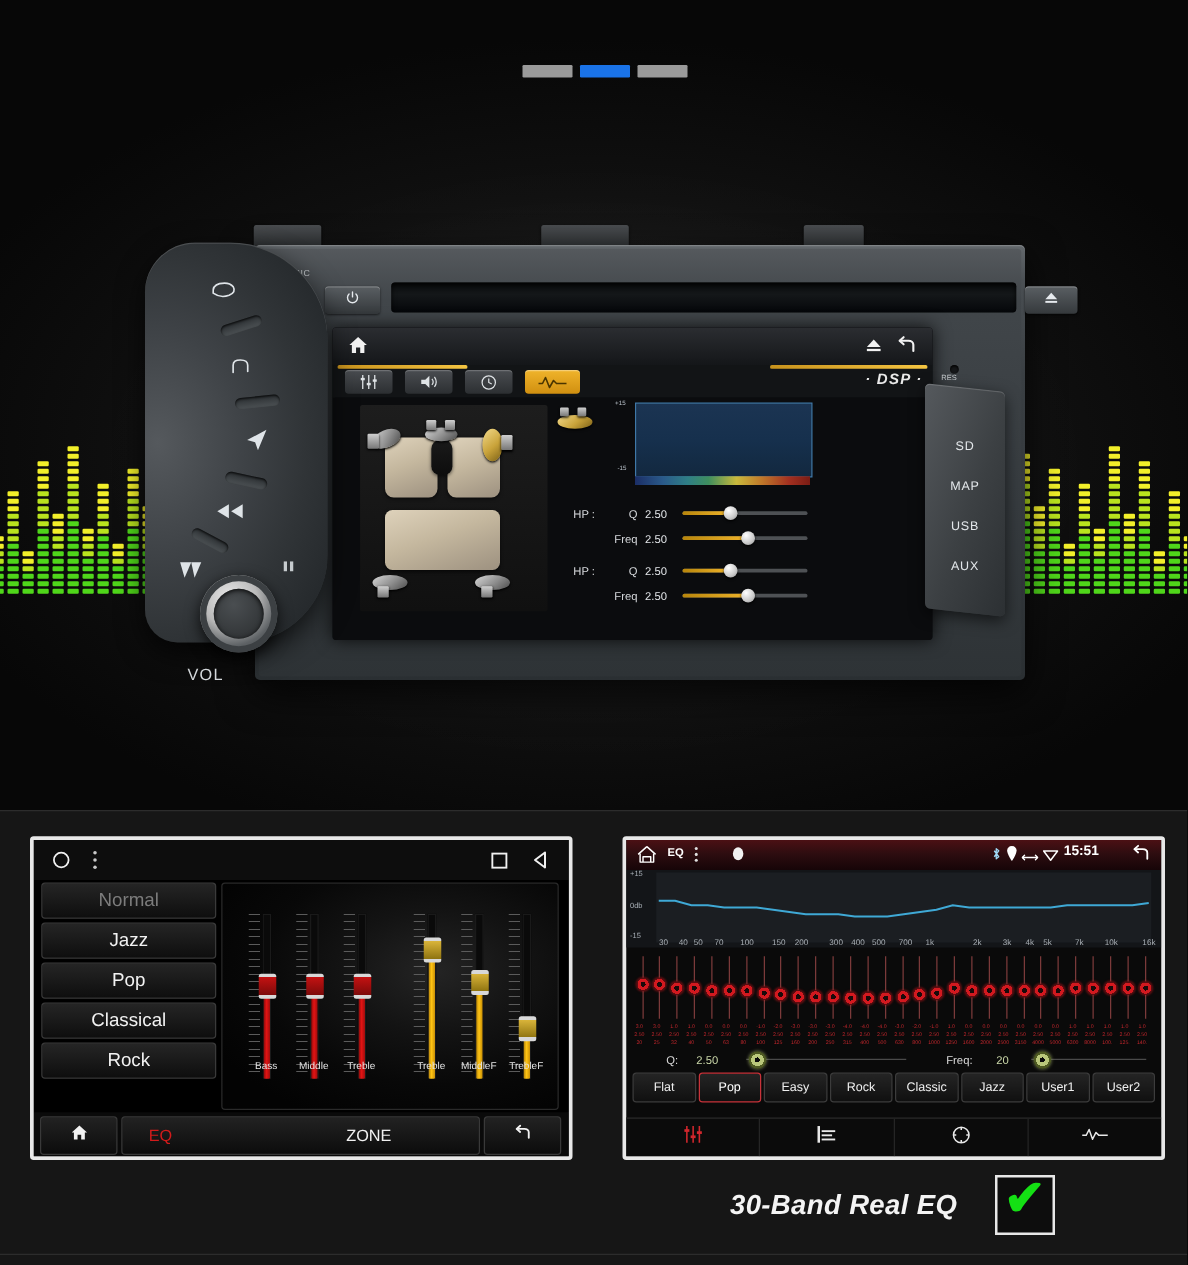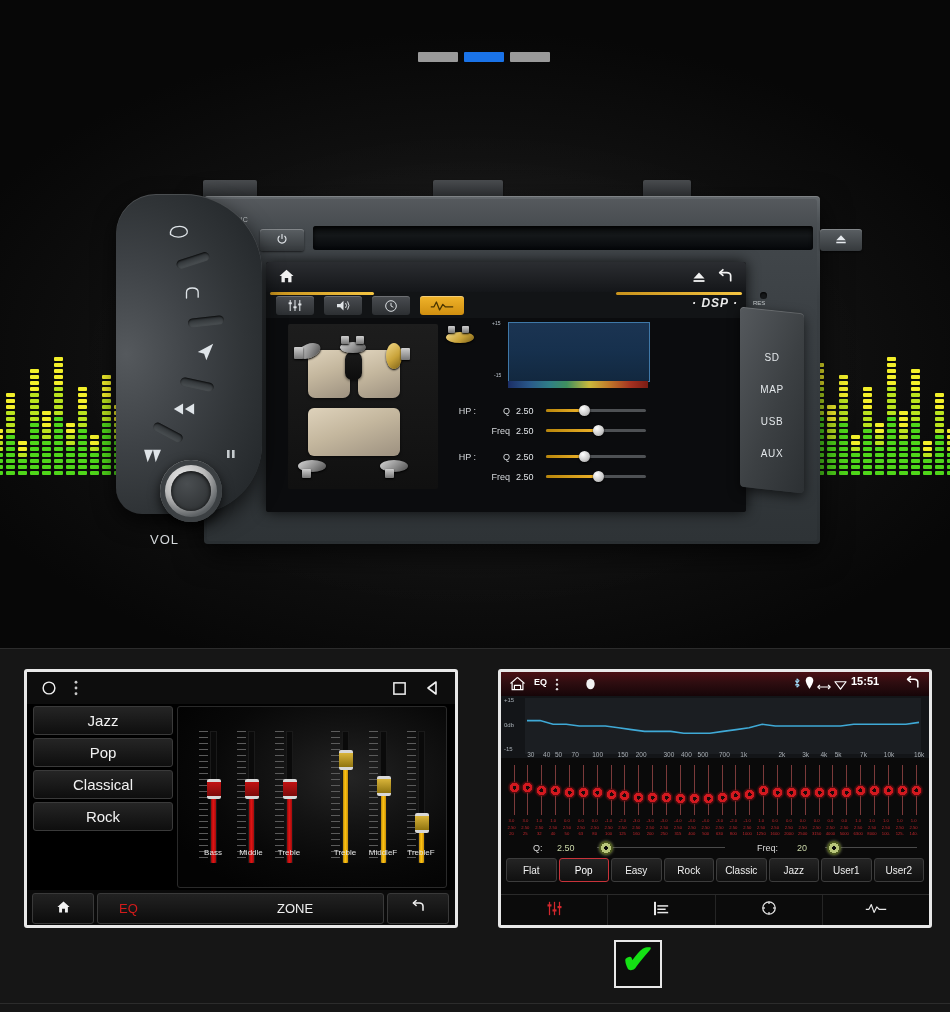--- a/index.html
+++ b/index.html
@@ -892,20 +892,21 @@
         </span>
         <span style="position:absolute;right:16px;top:8px;">
           <svg width="14" height="16" viewBox="0 0 14 16" fill="none" stroke="#f0f0f0" stroke-width="1.6" stroke-linejoin="round">
               <path d="M11 2 L3 8 L11 14 Z"></path>
             </svg>
         </span>
       </div>
 
       <div id="L-main">
         <div id="L-presets">
+            <div class="Lpreset dim">Normal</div>
             <div class="Lpreset">Jazz</div>
             <div class="Lpreset">Pop</div>
             <div class="Lpreset">Classical</div>
             <div class="Lpreset">Rock</div>
           </div>
         <div id="L-eqarea">
             <div class="Lfader" style="left: 20px;">
               <span class="Lticks"></span>
               <span class="Lfader-track"></span>
               <span class="Lfill red" style="height:74px"></span>
@@ -1337,18 +1338,19 @@
           <span>
             <svg width="22" height="13" viewBox="0 0 28 14" fill="none" stroke="#e8e8e8" stroke-width="1.5" stroke-linejoin="round">
               <path d="M1 8 L5 8 L8 2 L11.5 12 L15 5 L18 8 L27 8"></path>
             </svg>
           </span>
         </div>
       </div>
     </div>
 
     <div class="capwrap" id="capR" style="left:584px;">
+      <span class="captext">30-Band Real EQ</span>
       <span class="capbox">
         <span class="mark-v" style="color: rgb(20, 224, 20);">✔</span>
       </span>
     </div>
   </div>
 </div>
 
 </body></html>

